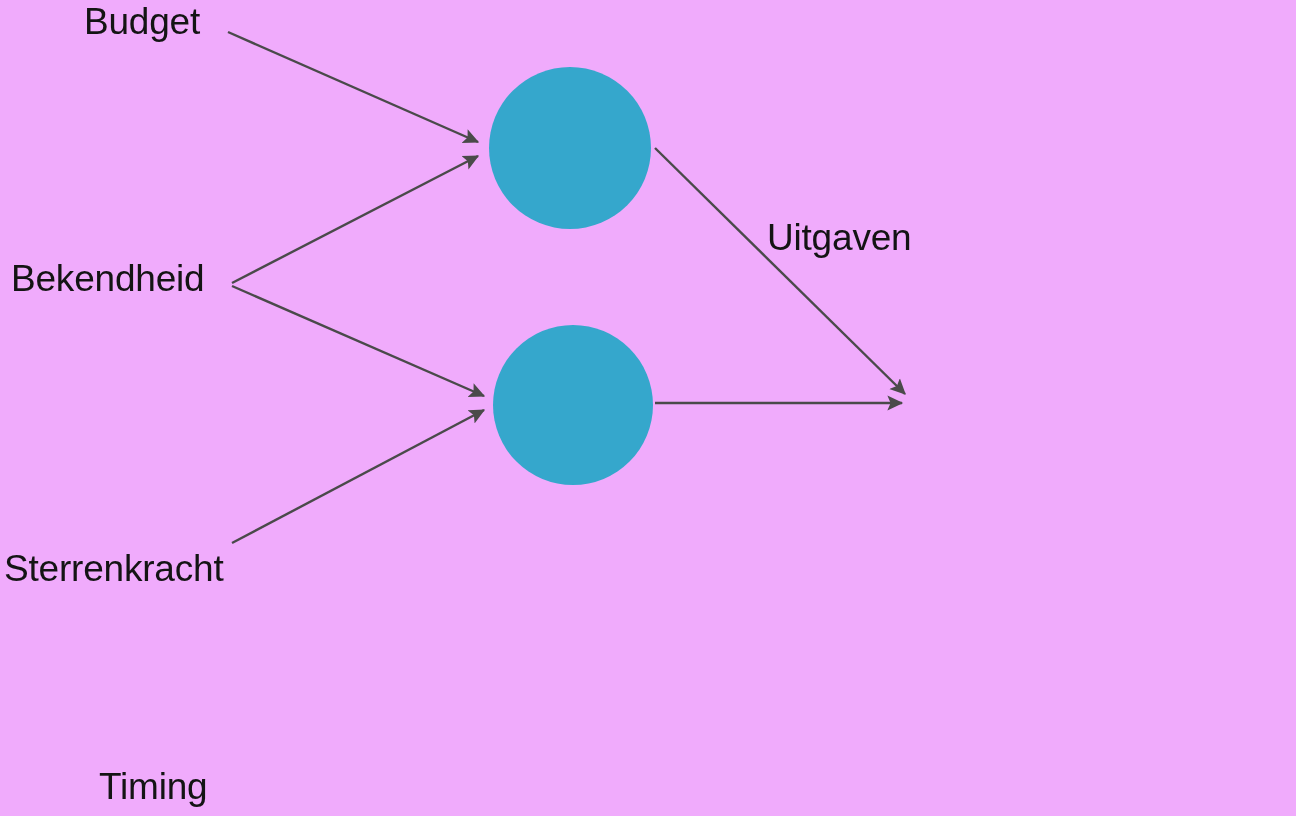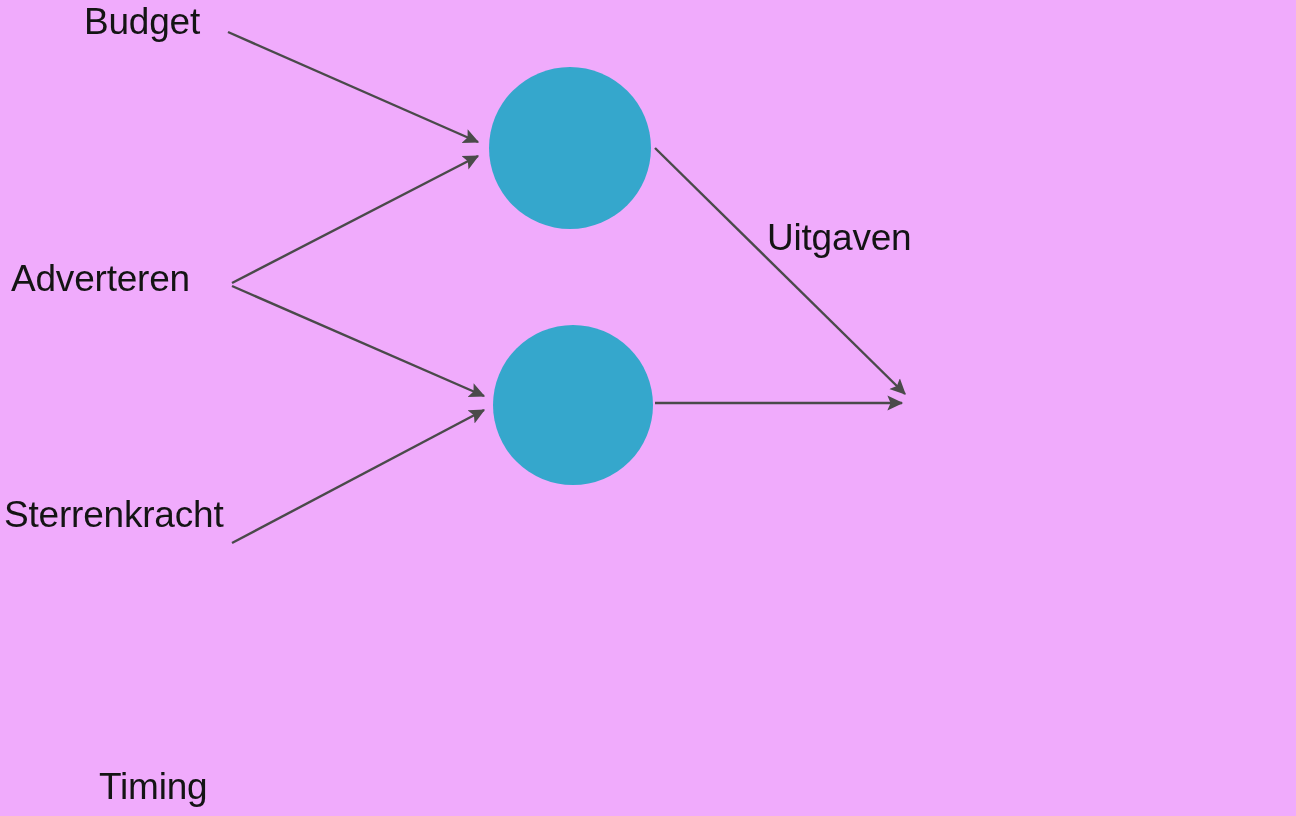--- a/index.html
+++ b/index.html
@@ -28,21 +28,21 @@
     position: absolute;
     font-family: "Liberation Sans", sans-serif;
     color: #141414;
     white-space: nowrap;
     line-height: 1;
     font-weight: 400;
     letter-spacing: -0.2px;
   }
   .lbl-budget       { left: 84px;  top: 3px;   font-size: 37px; }
   .lbl-adverteren   { left: 11px;  top: 260px; font-size: 37px; }
-  .lbl-sterrenkracht{ left: 4px;   top: 496px; font-size: 37px; }
+  .lbl-sterrenkracht{ left: 4px;   top: 550px; font-size: 37px; }
   .lbl-uitgaven     { left: 767px; top: 219px; font-size: 37px; }
   .lbl-bekendheid   { left: 671px; top: 361px; font-size: 37px; }
   .lbl-timing       { left: 99px;  top: 768px; font-size: 37px; }
 </style>
 </head>
 <body>
 
 <div id="canvas">
 
   <svg id="diagram-svg" viewBox="0 0 1296 816">
@@ -67,21 +67,21 @@
     </g>
 
     <g>
       <circle cx="570" cy="148" r="81" fill="#35a7cc"></circle>
       <circle cx="573" cy="405" r="80" fill="#35a7cc"></circle>
     </g>
   </svg>
 
   <div class="node-label lbl-budget">Budget</div>
 
-  <div class="node-label lbl-adverteren">Adverteren</div>
+  <div class="node-label lbl-adverteren">Bekendheid</div>
 
   <div class="node-label lbl-sterrenkracht">Sterrenkracht</div>
 
   <div class="node-label lbl-uitgaven">Uitgaven</div>
 
 
   <div class="node-label lbl-timing">Timing</div>
 
 </div>
 

